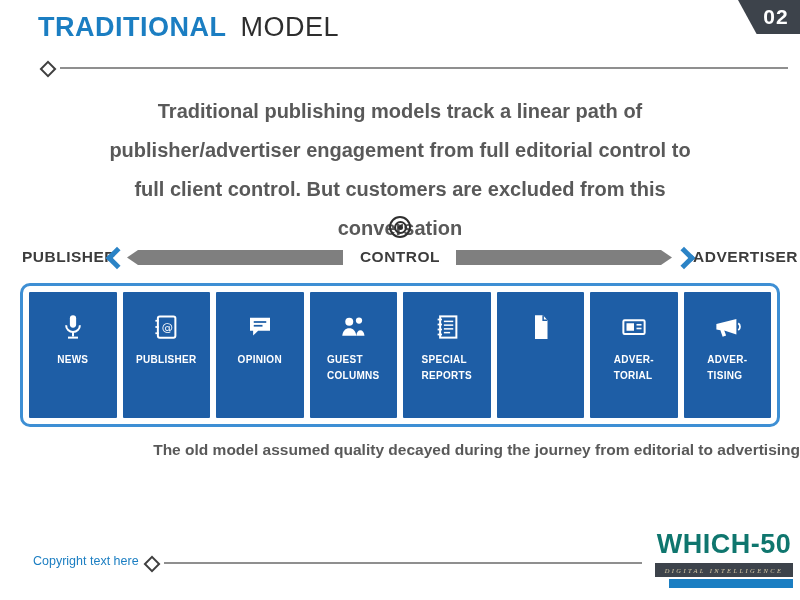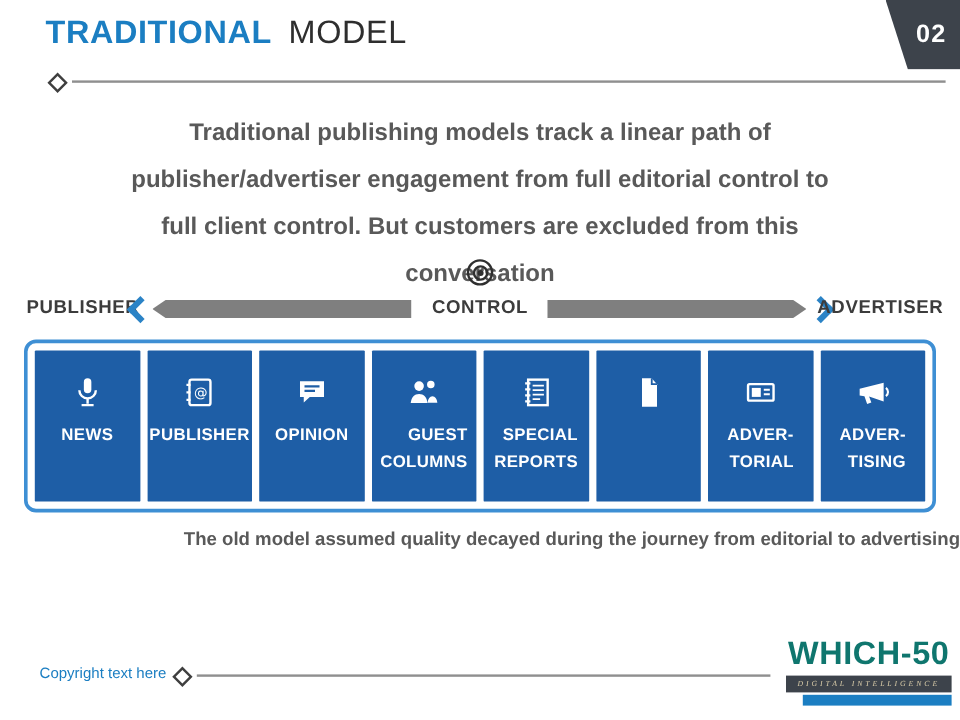--- a/index.html
+++ b/index.html
@@ -1,20 +1,20 @@
 <!DOCTYPE html>
 <html><head>
 <meta charset="utf-8">
 <style>
   html,body{margin:0;padding:0;background:#fff;}
   .slide{position:relative;width:800px;height:600px;background:#ffffff;overflow:hidden;
          font-family:"Liberation Sans",sans-serif;}
 
   
-  .badge{position:absolute;top:0;right:0;width:62px;height:58px;background:#3d434b;
+  .badge{position:absolute;top:0;right:0;width:62px;height:34px;background:#3d434b;
          clip-path:polygon(0 0,100% 0,100% 100%,30% 100%);
          color:#fff;font-size:21px;font-weight:bold;display:flex;align-items:center;
          justify-content:center;padding-left:14px;box-sizing:border-box;letter-spacing:1px;}
 
   
   .title{position:absolute;left:38px;top:12px;font-size:27px;letter-spacing:.5px;white-space:nowrap;}
   .title .accent{color:#1b7ec2;font-weight:bold;}
   .title .rest{color:#2e2e2e;font-weight:normal;margin-left:6px;}
 
   
@@ -30,39 +30,39 @@
   
   .target{position:absolute;left:389px;top:216px;width:22px;height:22px;}
   .target .o{position:absolute;inset:0;border:2px solid #2f2f2f;border-radius:50%;}
   .target .m{position:absolute;inset:4.5px;border:2px solid #2f2f2f;border-radius:50%;}
   .target .d{position:absolute;inset:8.5px;background:#2f2f2f;border-radius:50%;}
 
   
   .axis-label{position:absolute;top:248px;font-size:15.5px;font-weight:bold;color:#3c3c3c;
               letter-spacing:.5px;}
   .publisher{left:22px;}
-  .advertiser{right:14px;}
+  .advertiser{right:2px;}
   .control{left:300px;width:200px;text-align:center;}
   .bar{position:absolute;top:250px;height:15px;background:#7f7f7f;}
   .bar-left{left:127px;width:216px;clip-path:polygon(0 50%,11px 0,100% 0,100% 100%,11px 100%);}
   .bar-right{left:456px;width:216px;
              clip-path:polygon(0 0,calc(100% - 11px) 0,100% 50%,calc(100% - 11px) 100%,0 100%);}
   .chev{position:absolute;top:250px;width:11px;height:11px;
         border-top:5px solid #2b83c6;border-left:5px solid #2b83c6;}
   .chev-left{left:109px;transform:rotate(-45deg);}
   .chev-right{left:676px;transform:rotate(135deg);}
 
   
   .cards-wrap{position:absolute;left:20px;right:20px;top:283px;height:144px;background:#fff;
               border:3px solid #3e8fd4;border-radius:10px;box-sizing:border-box;padding:6px;
               display:flex;gap:6px;}
   .card{flex:1;background:#1e5ea6;display:flex;flex-direction:column;align-items:center;
         color:#fff;border-radius:1px;}
   .card .icon{height:50px;margin-top:10px;display:flex;align-items:center;justify-content:center;}
-  .card .label{font-size:14px;font-weight:bold;text-align:right;line-height:1.55;
+  .card .label{font-size:10px;font-weight:bold;text-align:left;line-height:1.55;
                white-space:pre-line;letter-spacing:.3px;}
 
   
   .footnote{position:absolute;left:0;width:800px;top:441px;text-align:right;font-size:15.5px;
             font-weight:bold;color:#595959;}
 
   
   .copyright{position:absolute;left:33px;top:554px;font-size:12.5px;color:#1b7ec2;}
   .footer-divider{position:absolute;left:146px;right:158px;top:556px;height:14px;}
   .footer-divider .diamond{left:0;top:2px;}

